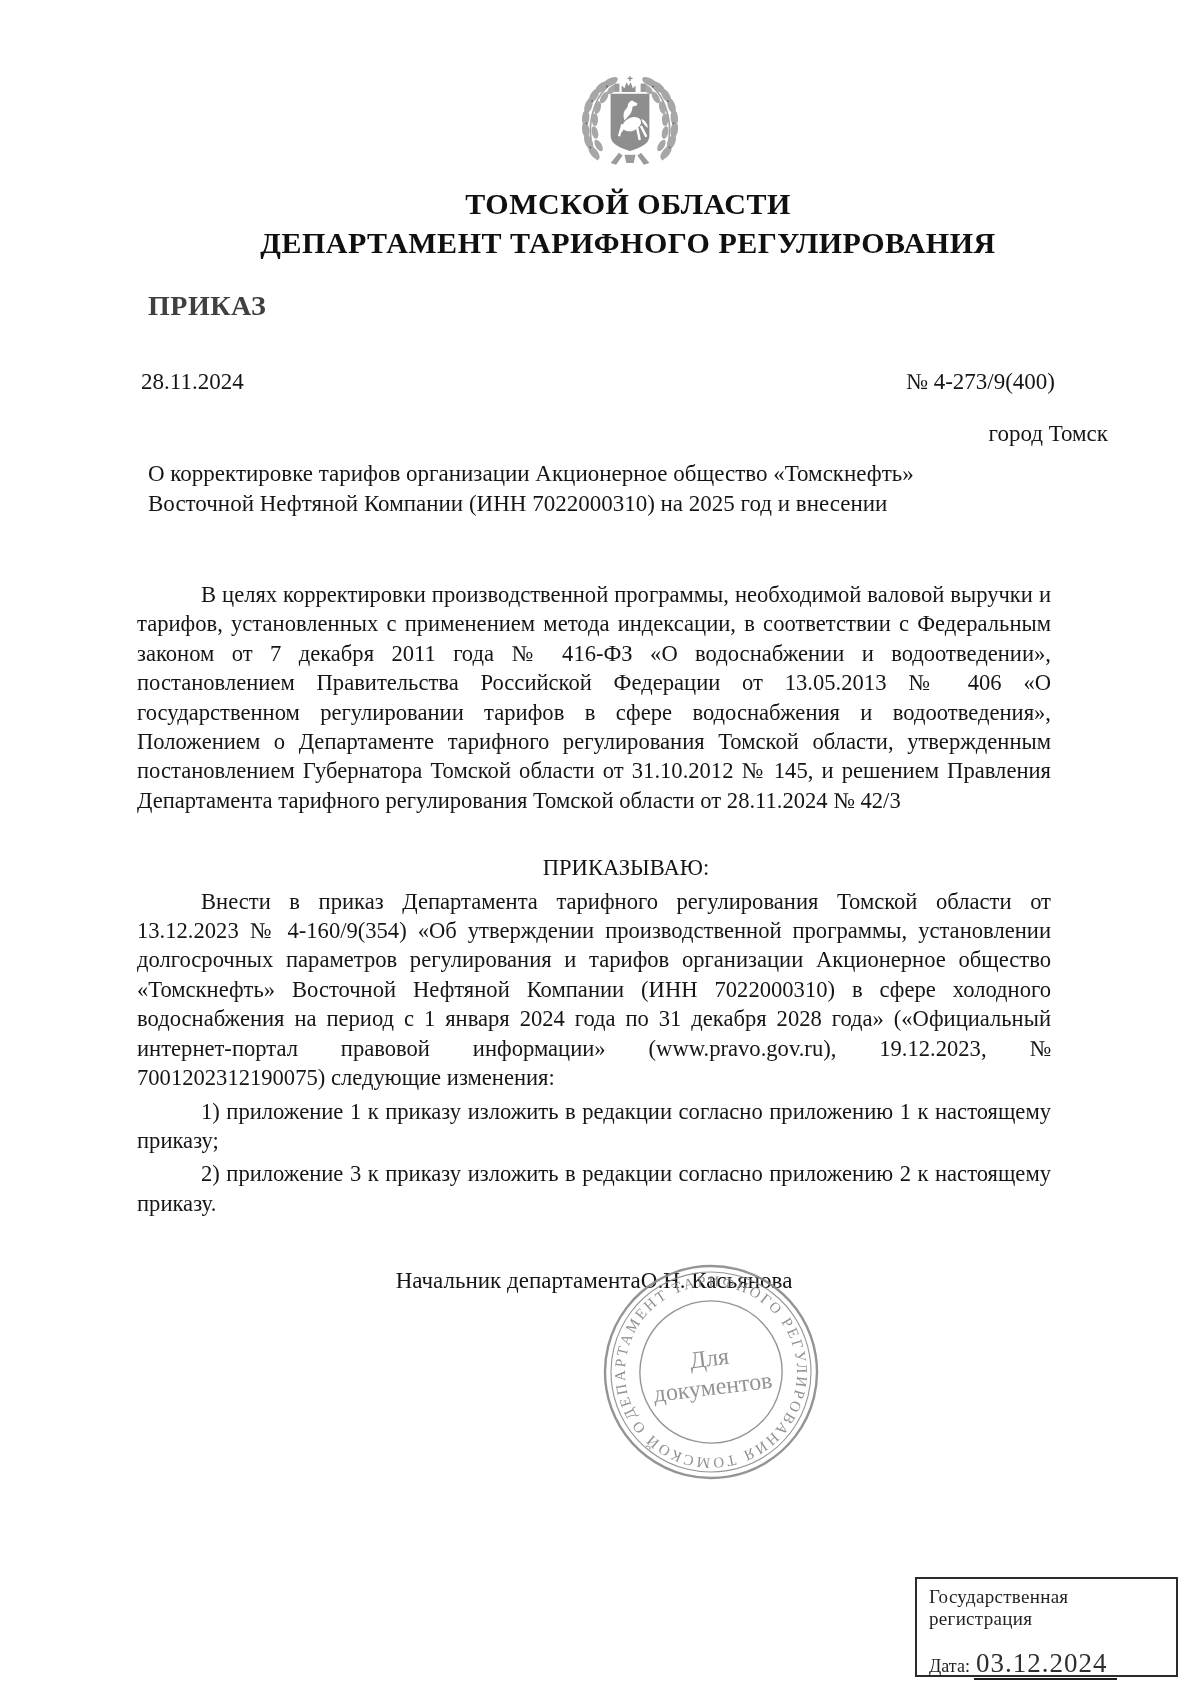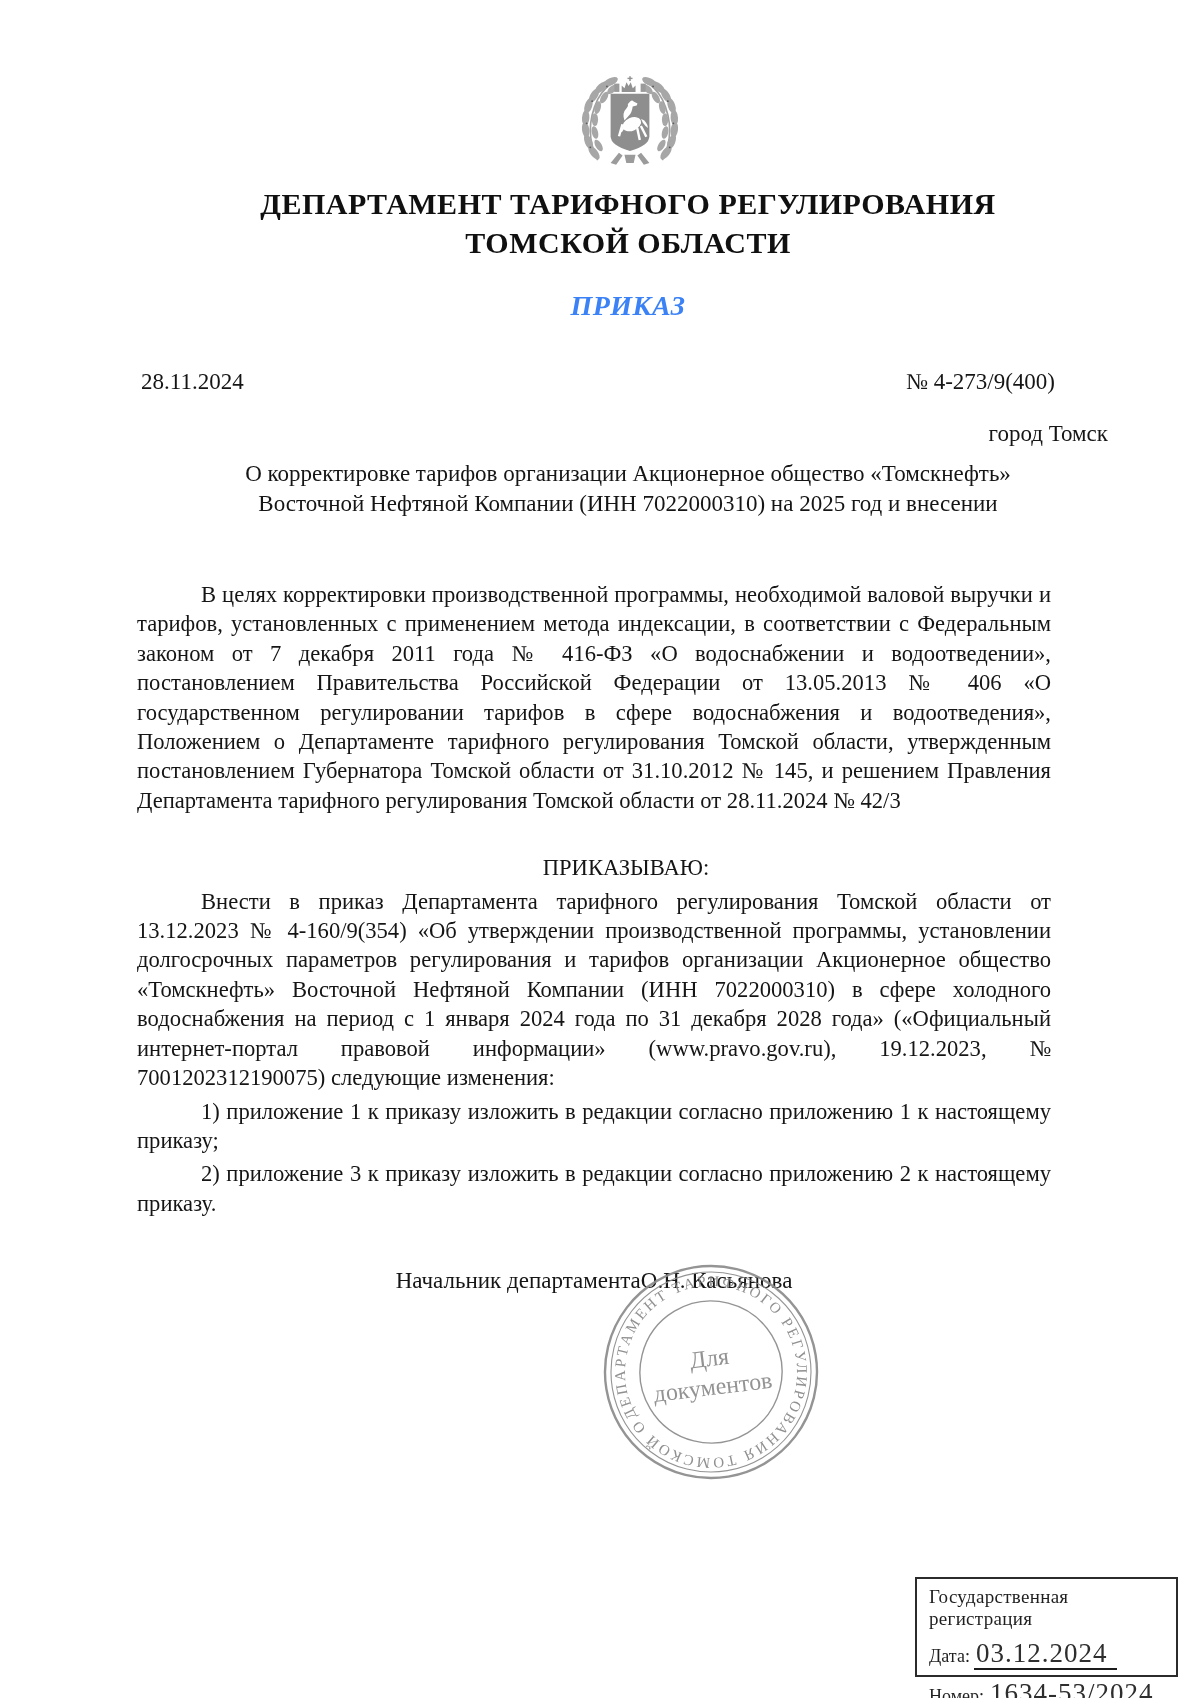--- a/index.html
+++ b/index.html
@@ -14,33 +14,33 @@
   
   .arms{position:absolute;left:570px;top:74px;width:120px;height:106px;}
   
   .org-block{
     position:absolute;left:148px;top:184px;width:960px;
     text-align:center;font-weight:bold;font-size:30px;line-height:39px;
     letter-spacing:.5px;color:#101010;
   }
   .doc-type{
     position:absolute;left:148px;top:290px;width:960px;
-    text-align:center;font-weight:bold;font-size:28px;letter-spacing:.5px;color:#3b82f6;font-style:italic;
+    font-weight:bold;font-size:28px;letter-spacing:.5px;color:#404040;
   }
   .meta-row{
     position:absolute;left:141px;top:369px;width:914px;
     display:flex;justify-content:space-between;font-size:23px;align-items:center;
   }
   .city-line{
     position:absolute;left:148px;top:421px;width:960px;
     text-align:right;font-size:23px;
   }
   .subject{
     position:absolute;left:148px;top:459px;width:960px;
-    text-align:center;font-size:23px;line-height:29.5px;
+    font-size:23px;line-height:29.5px;
   }
   
   .body-text{
     position:absolute;left:133px;top:576px;width:922px;
     font-size:22.6px;line-height:29.4px;text-align:justify;
   }
   .body-text p{margin:4px;text-indent:64px;}
   .order-word{margin-top:38px !important;text-align:center;}
   
   .sig-row{
@@ -49,21 +49,21 @@
   }
   
   .stamp{position:absolute;left:598px;top:1259px;width:226px;height:226px;opacity:.92;}
   
   .reg-box{
     position:absolute;left:915px;top:1577px;width:263px;height:100px;
     border:2px solid #2b2b2b;box-sizing:border-box;
     padding:7px 20px 0 12px;background:#fff;
   }
   .reg-title{font-size:19px;color:#1f1f1f;letter-spacing:.3px;}
-  .reg-line{margin-top:8px;white-space:nowrap;}
+  .reg-line{margin-top:18px;white-space:nowrap;}
   .reg-label{font-size:18px;color:#1f1f1f;}
   .reg-value{
     font-size:27px;color:#2e2e2e;letter-spacing:1px;
     border-bottom:2px solid #1c1c1c;display:inline-block;
     padding:0 10px 0 2px;line-height:30px;
   }
 </style>
 </head>
 <body>
 
@@ -111,22 +111,22 @@
       <path d="M59 49 q-3 -8 2.5 -13.5 q2 -2 1.2 -4.4 l3 -3.4 q2 -1.2 3.2 .8 l4.2 2 -.8 2.2 -4.4 1 q-.8 6.4 -3.8 9.6 z"></path>
       <rect x="55.5" y="53" width="2.6" height="13.5" transform="rotate(16 56.8 53)"></rect>
       <rect x="60.5" y="51" width="2.6" height="12" transform="rotate(34 61.8 51)"></rect>
       <rect x="71.5" y="57" width="2.6" height="13.5" transform="rotate(-12 72.8 57)"></rect>
       <rect x="75.5" y="55" width="2.6" height="13" transform="rotate(-27 76.8 55)"></rect>
       <path d="M77 47 q6.5 2.5 7.5 10 q-3.4 -2.4 -5.6 -5.6 z"></path>
     </g>
   </svg>
 
   <div class="org-block">
+    <div>ТОМСКОЙ ОБЛАСТИ</div>
     <div>ДЕПАРТАМЕНТ ТАРИФНОГО РЕГУЛИРОВАНИЯ</div>
-    <div>ТОМСКОЙ ОБЛАСТИ</div>
   </div>
 
   <div class="doc-type">ПРИКАЗ</div>
 
   <div class="meta-row">
     <span>28.11.2024</span>
     <span>№ 4-273/9(400)</span>
   </div>
 
   <div class="city-line">город Томск</div>

